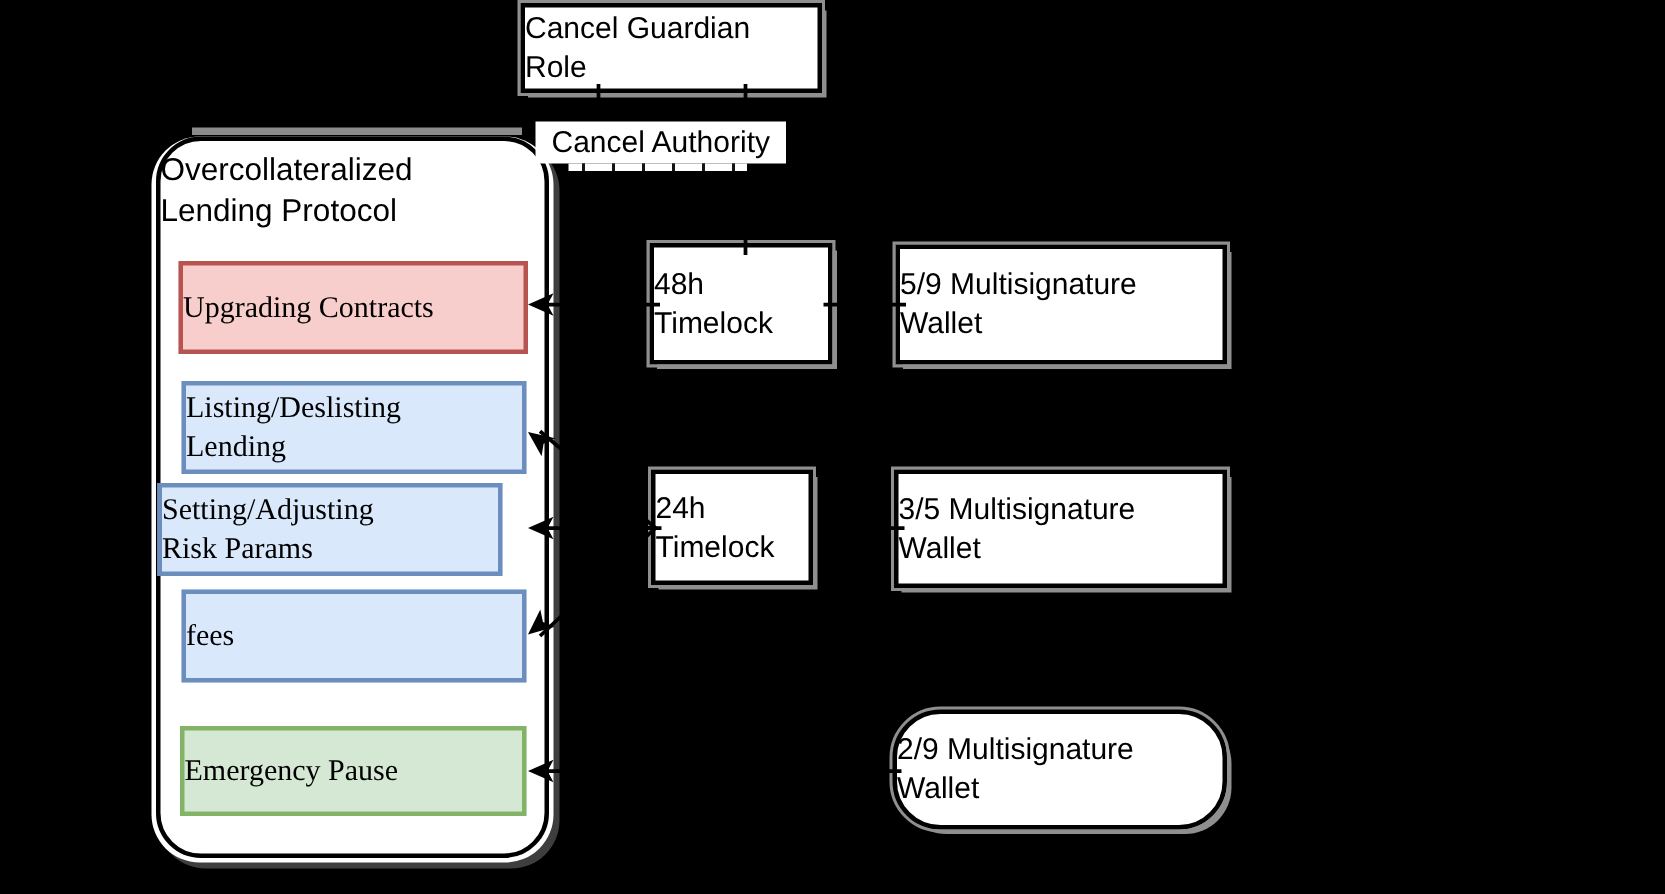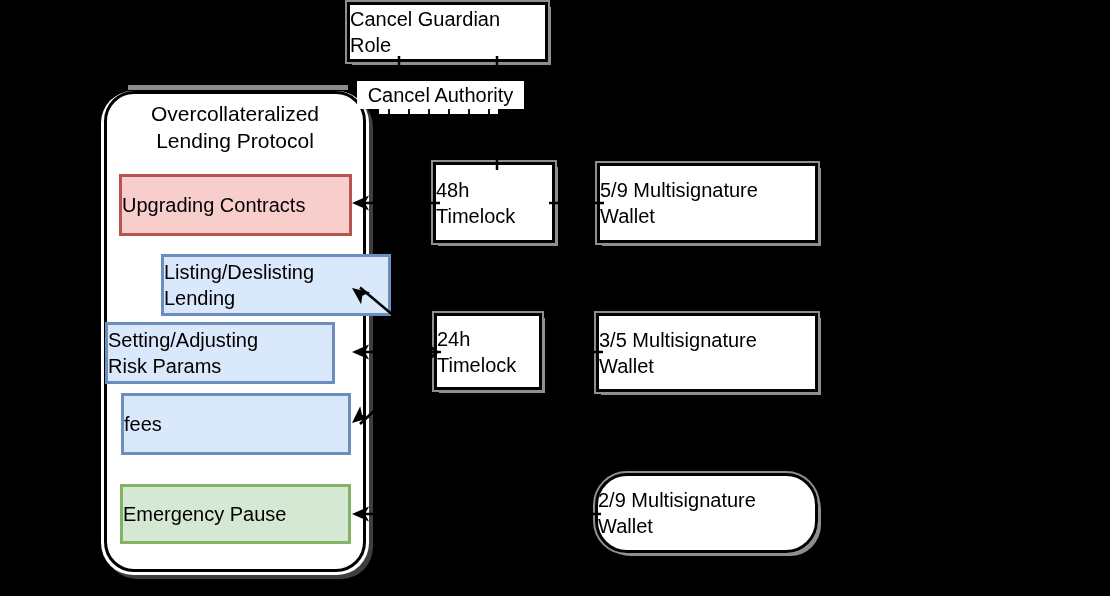--- a/index.html
+++ b/index.html
@@ -5,28 +5,28 @@
   html,body{margin:0;padding:0;background:#000;}
   body{width:1110px;height:596px;position:relative;overflow:hidden;
        font-family:"Liberation Sans",sans-serif;color:#000;}
   .abs{position:absolute;box-sizing:border-box;}
   
   .halo{left:101px;top:91px;width:268px;height:484px;background:#fff;border-radius:32px;
         box-shadow:4px 4px 0 #3e3e3e;z-index:0;}
   .container{left:104px;top:91px;width:262px;height:481px;background:#fff;
              border:3px solid #000;border-radius:30px;z-index:1;}
   .artifact-line{left:128px;top:85px;width:220px;height:5px;background:#8c8c8c;z-index:1;}
-  .title{left:107px;top:100px;width:256px;text-align:center;font-size:21px;line-height:27px;z-index:2;}
+  .title{left:107px;top:100px;width:256px;text-align:left;font-size:21px;line-height:27px;z-index:2;}
   .node{z-index:2;display:flex;flex-direction:column;align-items:flex-start;justify-content:center;
         text-align:center;font-size:20px;line-height:26px;}
-  .colored{border:3px solid;}
+  .colored{border:3px solid;font-family:Liberation Serif, serif;}
   .whitebox{background:#fff;border:3px solid #000;outline:2px solid #8f8f8f;
             box-shadow:4px 4px 0 -1px #8f8f8f;}
   .n-upgrading {left:119px;top:174px;width:233px;height:62px;}
-  .n-listing   {left:121px;top:254px;width:230px;height:62px;margin-left:40px;}
+  .n-listing   {left:121px;top:254px;width:230px;height:62px;}
   .n-setting   {left:105px;top:322px;width:230px;height:62px;}
   .n-collecting{left:121px;top:393px;width:230px;height:62px;}
   .n-emergency {left:120px;top:484px;width:231px;height:60px;}
   .n-guardian  {left:347px;top:2px;width:201px;height:60px;}
   .n-t48      {left:433px;top:162px;width:122px;height:81px;}
   .n-t24      {left:434px;top:313px;width:108px;height:77px;}
   .n-m59      {left:597px;top:163px;width:221px;height:80px;}
   .n-m35      {left:596px;top:313px;width:222px;height:79px;}
   .n-m29      {left:595px;top:473px;width:223px;height:80px;border-radius:32px;}
   .edge-label{left:357px;top:81px;width:167px;height:28px;background:#fff;z-index:4;

